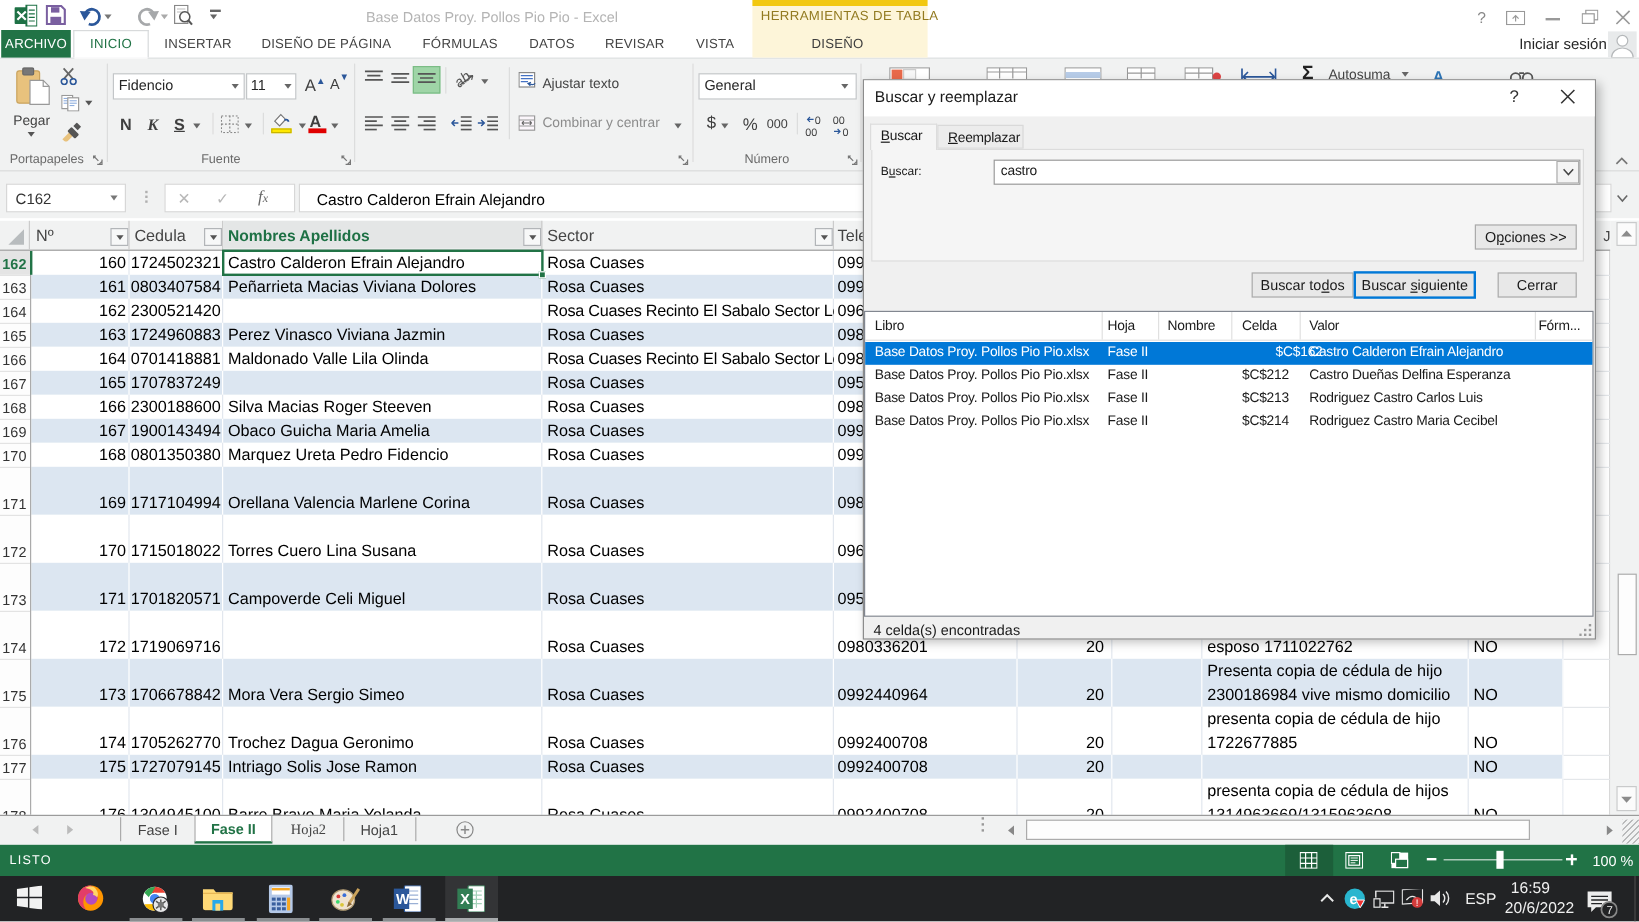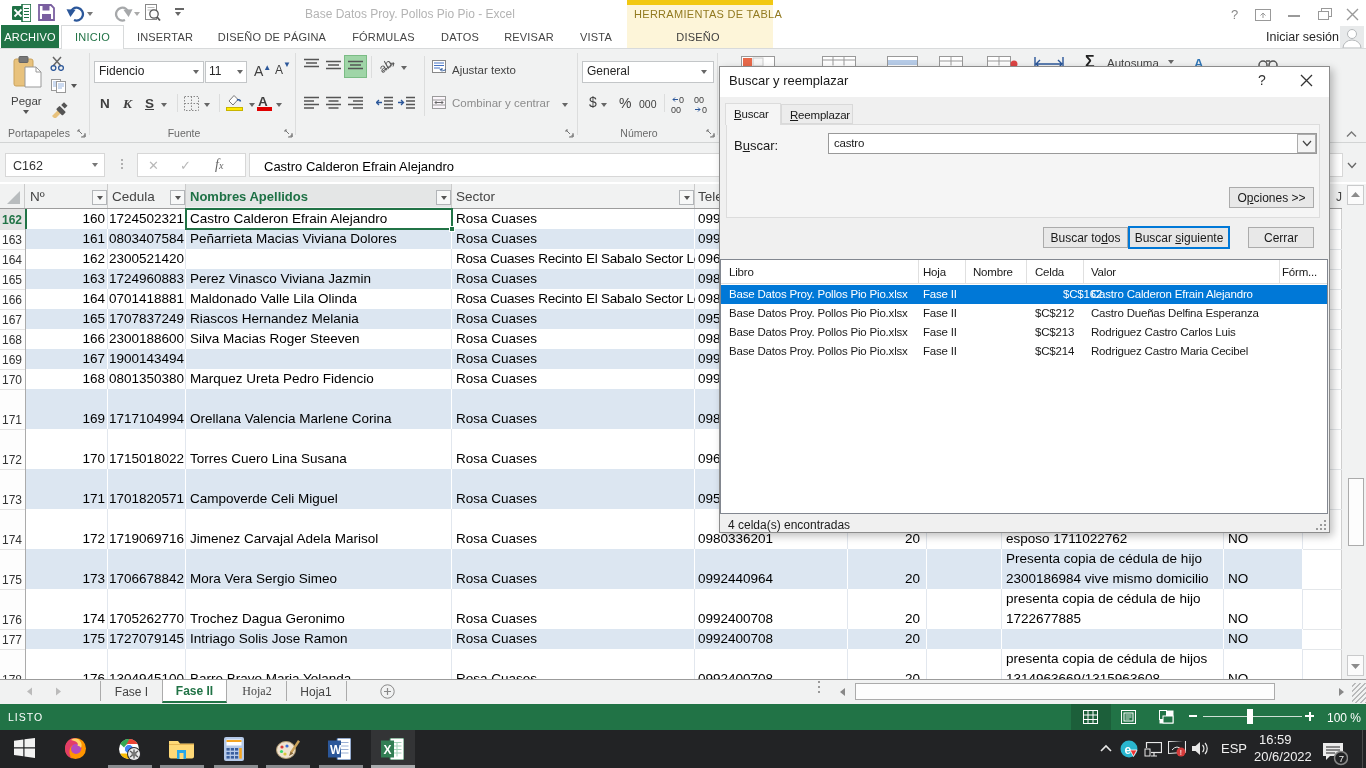--- a/index.html
+++ b/index.html
@@ -353,34 +353,34 @@
 <div class="row wh" style="top:289px;height:20px;">
       <div class="cell cA">164</div>
       <div class="cell cB">0701418881</div>
       <div class="cell cC">Maldonado Valle Lila Olinda</div>
       <div class="cell cD" style="letter-spacing:-0.22px;">Rosa Cuases Recinto El Sabalo Sector Lote</div>
       <div class="cell cE">0982335417</div>
     </div>
 <div class="row bl" style="top:309px;height:20px;">
       <div class="cell cA">165</div>
       <div class="cell cB">1707837249</div>
-      <div class="cell cC">Riascos Hernandez Melania</div>
       <div class="cell cD">Rosa Cuases</div>
       <div class="cell cE">0959613545</div>
     </div>
 <div class="row wh" style="top:329px;height:20px;">
       <div class="cell cA">166</div>
       <div class="cell cB">2300188600</div>
       <div class="cell cC">Silva Macias Roger Steeven</div>
       <div class="cell cD">Rosa Cuases</div>
       <div class="cell cE">0983214554</div>
     </div>
 <div class="row bl" style="top:349px;height:20px;">
       <div class="cell cA">167</div>
       <div class="cell cB">1900143494</div>
+      <div class="cell cC">Obaco Guicha Maria Amelia</div>
       <div class="cell cD">Rosa Cuases</div>
       <div class="cell cE">0997420023</div>
     </div>
 <div class="row wh" style="top:369px;height:20px;">
       <div class="cell cA">168</div>
       <div class="cell cB">0801350380</div>
       <div class="cell cC">Marquez Ureta Pedro Fidencio</div>
       <div class="cell cD">Rosa Cuases</div>
       <div class="cell cE">0997421500</div>
     </div>
@@ -401,21 +401,20 @@
 <div class="row bl" style="top:469px;height:40px;">
       <div class="cell cA">171</div>
       <div class="cell cB">1701820571</div>
       <div class="cell cC">Campoverde Celi Miguel</div>
       <div class="cell cD">Rosa Cuases</div>
       <div class="cell cE">0959587012</div>
     </div>
 <div class="row wh" style="top:509px;height:40px;">
       <div class="cell cA">172</div>
       <div class="cell cB">1719069716</div>
-      <div class="cell cC">Jimenez Carvajal Adela Marisol</div>
       <div class="cell cD">Rosa Cuases</div>
       <div class="cell cE">0980336201</div>
       <div class="cell cF">20</div>
       <div class="cell cH">esposo 1711022762</div>
       <div class="cell cI">NO</div>
     </div>
 <div class="row bl" style="top:549px;height:40px;">
       <div class="cell cA">173</div>
       <div class="cell cB">1706678842</div>
       <div class="cell cC">Mora Vera Sergio Simeo</div>
@@ -714,21 +713,21 @@
 <svg class="abs" style="left:1300px;top:74px;z-index:12;" width="13" height="13">
       <path d="M1 1 L12 12 M12 1 L1 12" stroke="#333" stroke-width="1.3"></path>
     </svg>
 
 <div class="abs" style="left:781px;top:104px;width:72px;height:20px;background:#ececec;border:1px solid #d9d9d9;z-index:11;"></div>
 <div class="txt" style="left:790px;top:109px;font-size:11.5px;color:#1a1a1a;z-index:13;letter-spacing:-0.2px;"><span style="text-decoration:underline;">R</span>eemplazar</div>
 <div class="abs" style="left:726px;top:124px;width:594px;height:94px;background:#f5f5f5;border:1px solid #dcdcdc;z-index:11;"></div>
 <div class="abs" style="left:725px;top:103px;width:56px;height:22px;background:#f5f5f5;border:1px solid #dcdcdc;border-bottom:none;z-index:12;"></div>
 <div class="txt" style="left:734px;top:108px;font-size:11.5px;color:#1a1a1a;z-index:13;letter-spacing:-0.2px;"><span style="text-decoration:underline;">B</span>uscar</div>
 
-<div class="txt" style="left:734px;top:138px;font-size:13px;color:#1a1a1a;z-index:12;">B<span style="text-decoration:underline;">u</span>scar:</div>
+<div class="txt" style="left:734px;top:138px;font-size:10px;color:#1a1a1a;z-index:12;">B<span style="text-decoration:underline;">u</span>scar:</div>
 <div class="abs" style="left:828px;top:133px;width:489px;height:21px;background:#fff;border:1px solid #999;z-index:12;"></div>
 <div class="txt" style="left:834px;top:137px;font-size:11.5px;color:#1a1a1a;z-index:13;letter-spacing:-0.2px;">castro</div>
 <div class="abs" style="left:1297px;top:134px;width:19px;height:19px;background:#f4f4f4;border:1px solid #acacac;z-index:13;"></div>
 <svg class="abs" style="left:1302px;top:140px;z-index:14;" width="10" height="7">
       <path d="M1 1 L5 5.5 L9 1" stroke="#444" stroke-width="1.2" fill="none"></path>
     </svg>
 <div class="btn" style="left:1229px;top:187px;width:85px;height:21px;z-index:12;">
       <span>O<u>p</u>ciones &gt;&gt;</span>
     </div>
 

